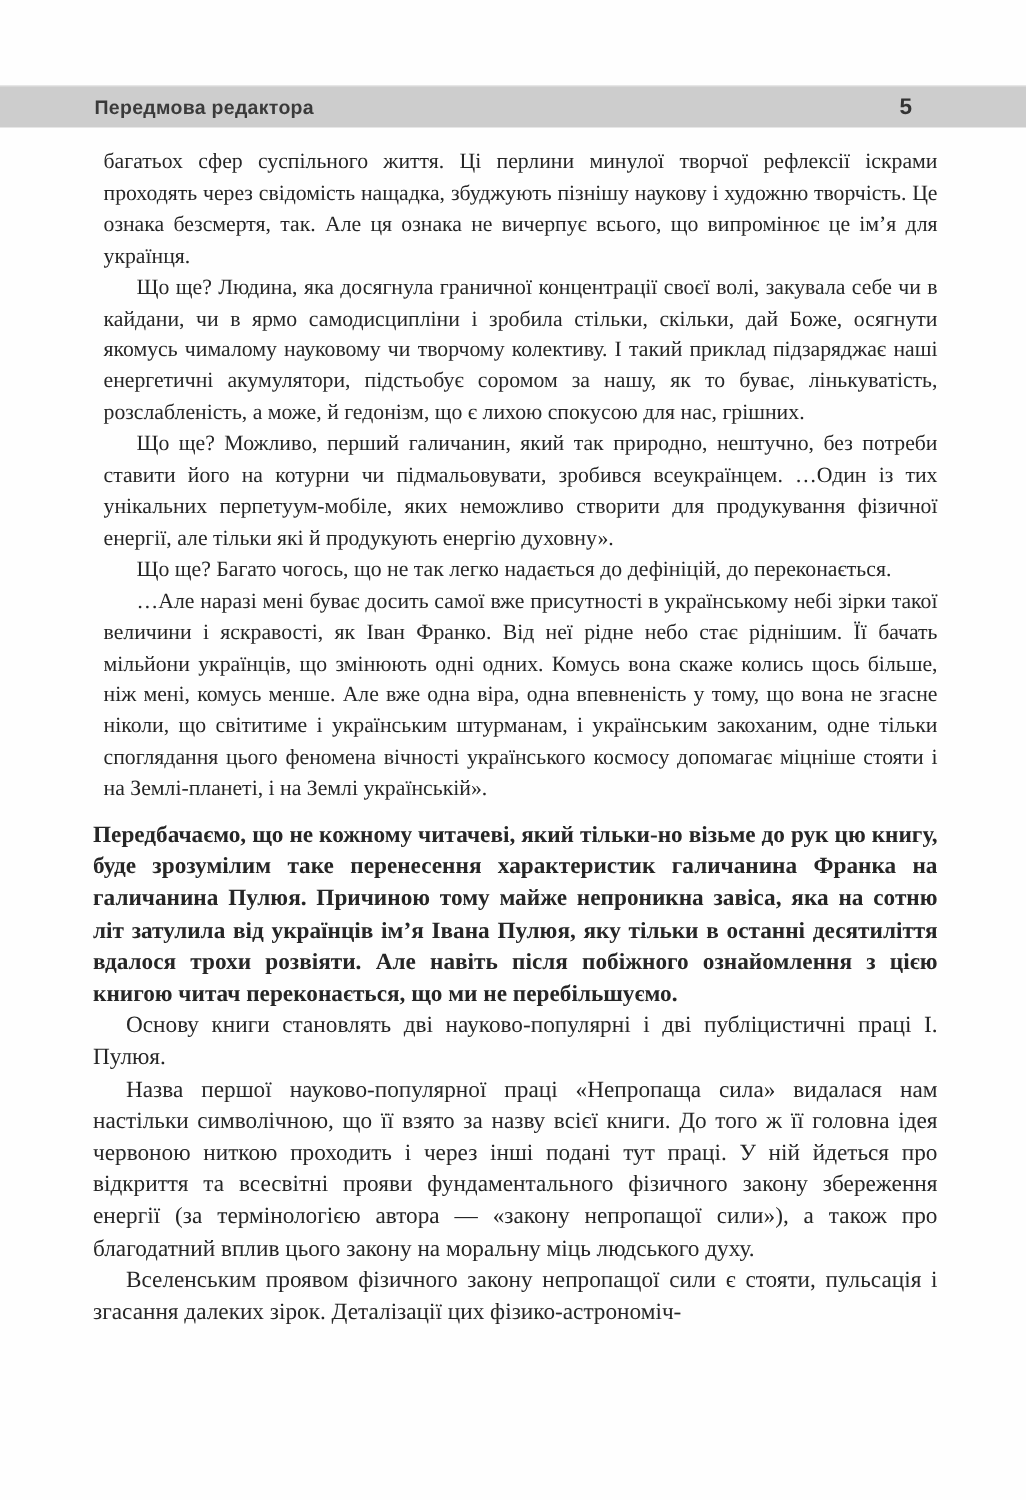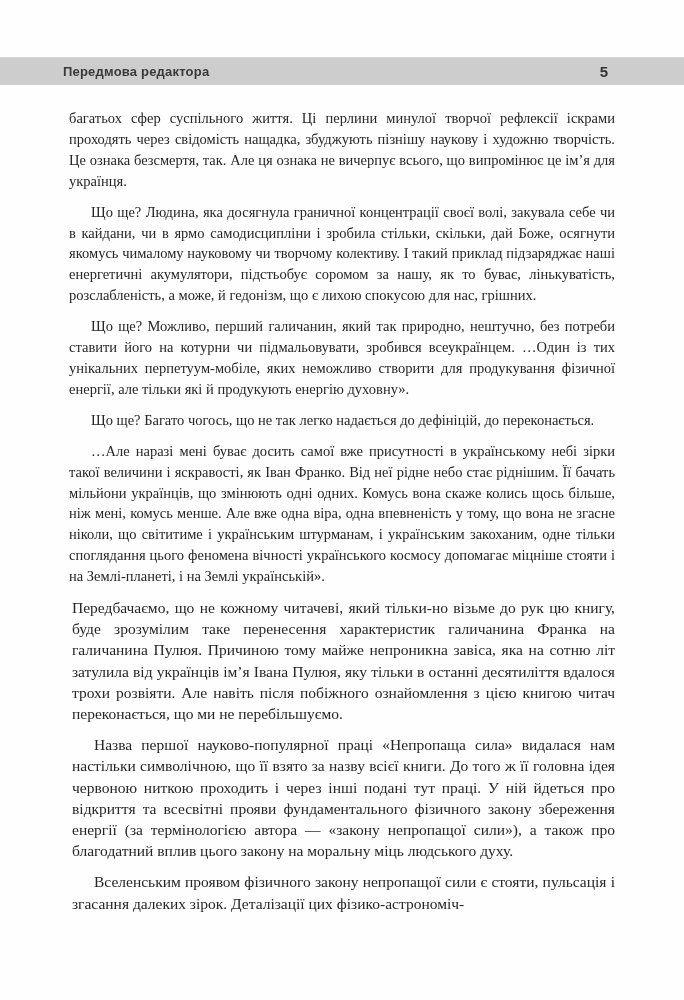--- a/index.html
+++ b/index.html
@@ -45,21 +45,21 @@
     font-size: 15px;
     color: #333333;
   }
   .content {
     position: absolute;
     top: 98px;
     left: 62px;
     width: 563px;
   }
   .content p {
-    margin: 10px;
+    margin: 0;
     text-align: justify;
     hyphens: auto;
   }
   p.body {
     font-size: 15.5px;
     line-height: 21.2px;
   }
   p.quote {
     font-size: 14.5px;
     line-height: 20.9px;
@@ -67,36 +67,38 @@
   }
   p.indent {
     text-indent: 22px;
   }
   p.standalone {
     margin-top: 14px;
     margin-bottom: 13px;
   }
   p.section-start {
     margin-top: 9px;
+    font-weight: bold;
   }
 </style>
 </head>
 <body>
 
 <div class="page">
 
   <div class="running-header">
     <span class="chapter">Передмова редактора</span>
     <span class="pagenum">5</span>
   </div>
 
   <div class="content">
     <p class="quote">багатьох сфер суспільного життя. Ці перлини минулої творчої рефлексії іскрами проходять через свідомість нащадка, збуджують пізнішу наукову і художню творчість. Це ознака безсмертя, так. Але ця ознака не вичерпує всього, що випромінює це ім’я для українця.</p>
     <p class="quote indent">Що ще? Людина, яка досягнула граничної концентрації своєї волі, закувала себе чи в кайдани, чи в ярмо самодисципліни і зробила стільки, скільки, дай Боже, осягнути якомусь чималому науковому чи творчому колективу. І такий приклад підзаряджає наші енергетичні акумулятори, підстьобує соромом за нашу, як то буває, лінькуватість, розслабленість, а може, й гедонізм, що є лихою спокусою для нас, грішних.</p>
     <p class="quote indent">Що ще? Можливо, перший галичанин, який так природно, нештучно, без потреби ставити його на котурни чи підмальовувати, зробився всеукраїнцем. …Один із тих унікальних перпетуум-мобіле, яких неможливо створити для продукування фізичної енергії, але тільки які й продукують енергію духовну».</p>
     <p class="quote indent">Що ще? Багато чогось, що не так легко надається до дефініцій, до переконається.</p>
     <p class="quote indent">…Але наразі мені буває досить самої вже присутності в українському небі зірки такої величини і яскравості, як Іван Франко. Від неї рідне небо стає ріднішим. Її бачать мільйони українців, що змінюють одні одних. Комусь вона скаже колись щось більше, ніж мені, комусь менше. Але вже одна віра, одна впевненість у тому, що вона не згасне ніколи, що світитиме і українським штурманам, і українським закоханим, одне тільки споглядання цього феномена вічності українського космосу допомагає міцніше стояти і на Землі-планеті, і на Землі українській».</p>
     <p class="body section-start">Передбачаємо, що не кожному читачеві, який тільки-но візьме до рук цю книгу, буде зрозумілим таке перенесення характеристик галичанина Франка на галичанина Пулюя. Причиною тому майже непроникна завіса, яка на сотню літ затулила від українців ім’я Івана Пулюя, яку тільки в останні десятиліття вдалося трохи розвіяти. Але навіть після побіжного ознайомлення з цією книгою читач переконається, що ми не перебільшуємо.</p>
+    <p class="body indent">Основу книги становлять дві науково-популярні і дві публіцистичні праці І. Пулюя.</p>
     <p class="body indent">Назва першої науково-популярної праці «Непропаща сила» видалася нам настільки символічною, що її взято за назву всієї книги. До того ж її головна ідея червоною ниткою проходить і через інші подані тут праці. У ній йдеться про відкриття та всесвітні прояви фундаментального фізичного закону збереження енергії (за термінологією автора — «закону непропащої сили»), а також про благодатний вплив цього закону на моральну міць людського духу.</p>
     <p class="body indent">Вселенським проявом фізичного закону непропащої сили є стояти, пульсація і згасання далеких зірок. Деталізації цих фізико-астрономіч-</p>
   </div>
 
 </div>
 
 </body></html>

